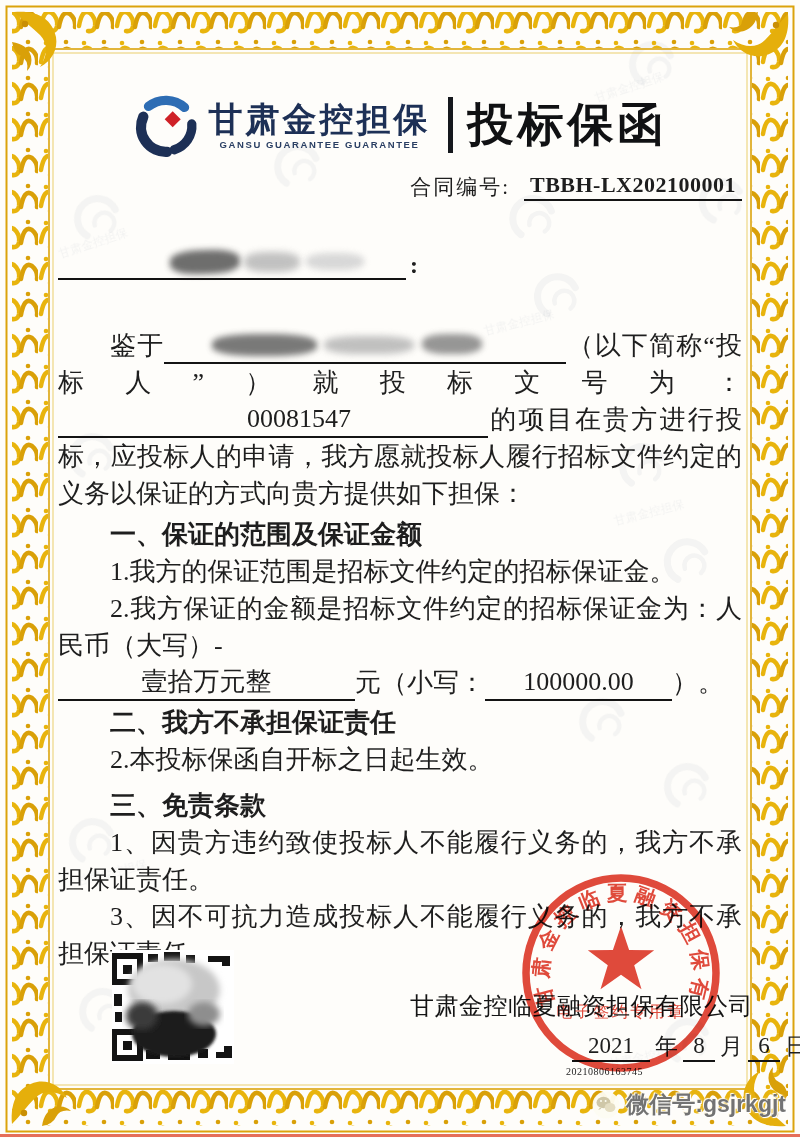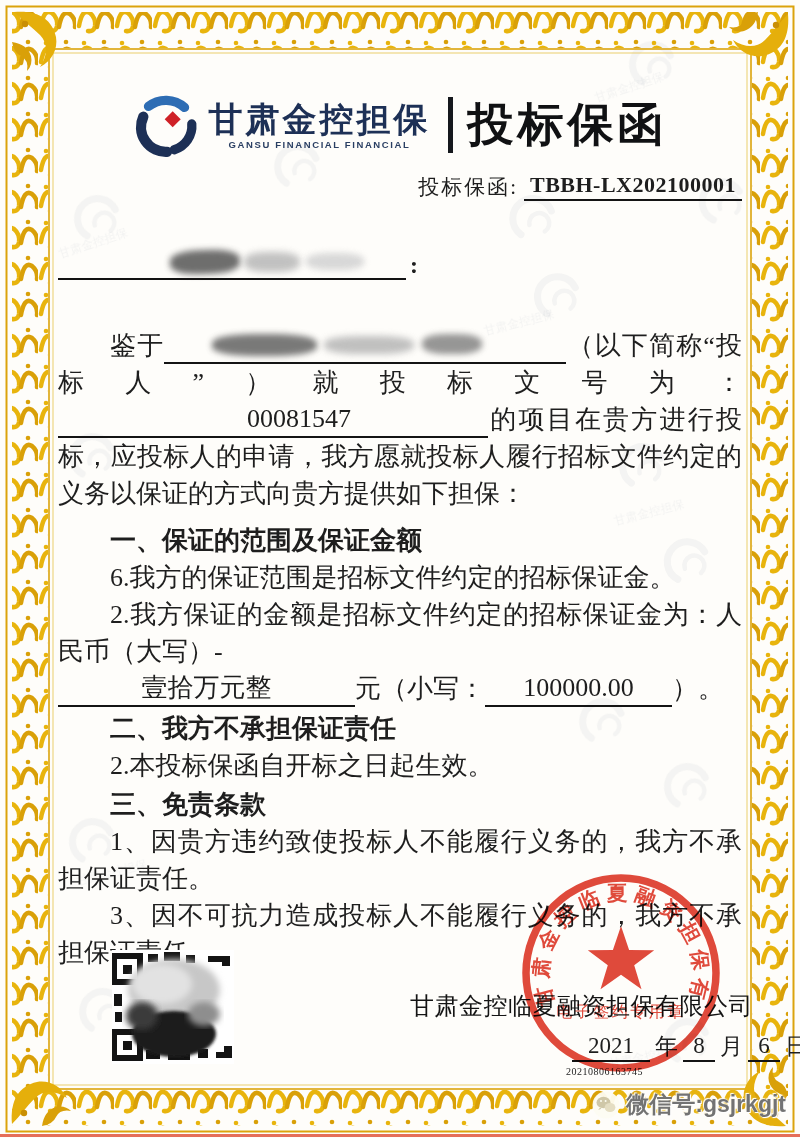--- a/index.html
+++ b/index.html
@@ -12,21 +12,21 @@
   .header{position:absolute;top:92px;left:0;width:800px;display:flex;justify-content:center;align-items:center;}
   .brand-text{margin-left:10px;text-align:center;}
   .brand-cn{font-family:"Liberation Sans",sans-serif;font-weight:bold;font-size:34px;letter-spacing:3px;color:#1d3056;line-height:36px;}
   .brand-en{font-family:"Liberation Sans",sans-serif;font-weight:bold;font-size:9.5px;letter-spacing:1.6px;color:#2a3f63;margin-top:2px;}
   .divider{width:5px;height:56px;background:#15181d;margin:0 15px 0 17px;}
   .doc-title{font-family:Liberation Mono, monospace;font-weight:bold;font-size:46px;letter-spacing:4px;color:#101113;}
   
   .contract{position:absolute;top:172px;right:58px;display:flex;align-items:flex-end;font-size:21px;}
   .contract-label{letter-spacing:2px;}
   .contract-value{display:inline-block;min-width:196px;text-align:center;border-bottom:2px solid #141414;
-                  font-size:22px;font-weight:bold;letter-spacing:.5px;padding:0 6px 1px 6px;margin-left:6px;}
+                  font-size:22px;font-weight:bold;letter-spacing:.5px;padding:0 6px 1px 6px;margin-left:14px;}
   
   .addressee{position:absolute;top:246px;left:58px;display:flex;align-items:flex-end;}
   .addr-line{position:relative;display:inline-block;width:348px;height:32px;border-bottom:2.5px solid #121212;}
   .addr-colon{font-size:24px;font-weight:bold;margin-left:4px;line-height:30px;}
   .smudge{position:absolute;border-radius:40%;}
   
   .main-text{position:absolute;top:327px;left:58px;width:684px;font-size:26px;line-height:37px;text-align:justify;}
   .main-text p{margin:0;text-indent:2em;}
   .main-text p.noindent{text-indent:0;}
   .sec-title{font-weight:bold;}
@@ -108,52 +108,52 @@
 
   <div class="header">
     <svg width="66" height="66" viewBox="0 0 64 64">
       <path d="M10,24 A24,24 0 0 0 33,58" fill="none" stroke="#1d3056" stroke-width="10" stroke-linecap="round"></path>
       <path d="M40,56 A24,24 0 0 0 57,31" fill="none" stroke="#1d3056" stroke-width="9" stroke-linecap="round"></path>
       <path d="M15,14 A27,27 0 0 1 50,15" fill="none" stroke="#2e6db4" stroke-width="9" stroke-linecap="round"></path>
       <rect x="33" y="21" width="11" height="11" transform="rotate(45 38.5 26.5)" fill="#cf2127"></rect>
     </svg>
     <div class="brand-text">
       <div class="brand-cn">甘肃金控担保</div>
-      <div class="brand-en">GANSU FINANCIAL FINANCIAL</div>
+      <div class="brand-en">GANSU GUARANTEE GUARANTEE</div>
     </div>
     <div class="divider"></div>
     <div class="doc-title">投标保函</div>
   </div>
 
   <div class="contract">
-    <span class="contract-label">投标保函:</span>
+    <span class="contract-label">合同编号:</span>
     <span class="contract-value">TBBH-LX202100001</span>
   </div>
 
   <div class="addressee">
     <span class="addr-line">
       <span class="smudge" style="left:112px;top:4px;width:70px;height:24px;background:#4a4a4a;filter:blur(3px);transform:rotate(-2deg);opacity:.8;"></span>
       <span class="smudge" style="left:186px;top:6px;width:56px;height:20px;background:#b7b7b7;filter:blur(3.5px);opacity:.85;"></span>
       <span class="smudge" style="left:248px;top:7px;width:58px;height:17px;background:#d4d4d4;filter:blur(3px);opacity:.9;"></span>
     </span>
     <span class="addr-colon">:</span>
   </div>
 
   <div class="main-text">
     <p><span>鉴于</span><span class="blank" style="width:402px;"><span class="smudge" style="left:48px;top:6px;width:105px;height:22px;background:#4d4d4d;filter:blur(3px);opacity:.75;"></span><span class="smudge" style="left:160px;top:8px;width:90px;height:18px;background:#b0b0b0;filter:blur(3.5px);opacity:.8;"></span><span class="smudge" style="left:258px;top:6px;width:60px;height:20px;background:#6a6a6a;filter:blur(3px);opacity:.7;"></span></span><span>（以下简称“投标人”）就投标文号为：</span><span class="blank" style="width:430px;"><span>00081547</span></span><span>的项目在贵方进行投标，应投标人的申请，我方愿就投标人履行招标文件约定的义务以保证的方式向贵方提供如下担保：</span></p>
 
-    <p class="sec-title" style="margin-top:10px;">一、保证的范围及保证金额</p>
-    <p>6.我方的保证范围是招标文件约定的招标保证金。</p>
+    <p class="sec-title" style="margin-top:4px;">一、保证的范围及保证金额</p>
+    <p>1.我方的保证范围是招标文件约定的招标保证金。</p>
     <p>2.我方保证的金额是招标文件约定的招标保证金为：人民币（大写）-</p>
     <p class="noindent"><span class="blank" style="width:297px;"><span>壹拾万元整</span></span><span>元（小写：</span><span class="blank" style="width:187px;"><span>100000.00</span></span><span>）。</span></p>
 
     <p class="sec-title" style="margin-top:3px;">二、我方不承担保证责任</p>
     <p>2.本投标保函自开标之日起生效。</p>
 
-    <p class="sec-title" style="margin-top:2px;">三、免责条款</p>
+    <p class="sec-title" style="margin-top:9px;">三、免责条款</p>
     <p>1、因贵方违约致使投标人不能履行义务的，我方不承担保证责任。</p>
     <p>3、因不可抗力造成投标人不能履行义务的，我方不承担保证责任。</p>
   </div>
 
   <svg class="abs" style="left:112px;top:950px;" width="122" height="114" viewBox="0 0 122 114">
     <defs>
       <filter id="b3">
           <feGaussianBlur stdDeviation="3"></feGaussianBlur>
         </filter>
       <filter id="b2">

